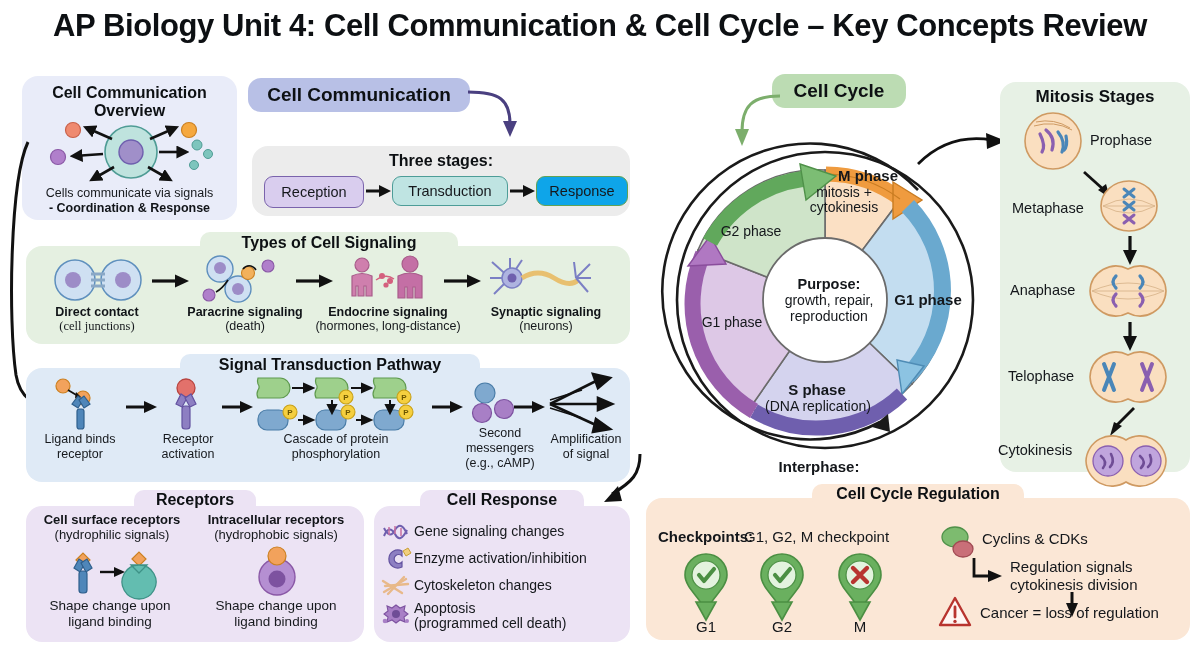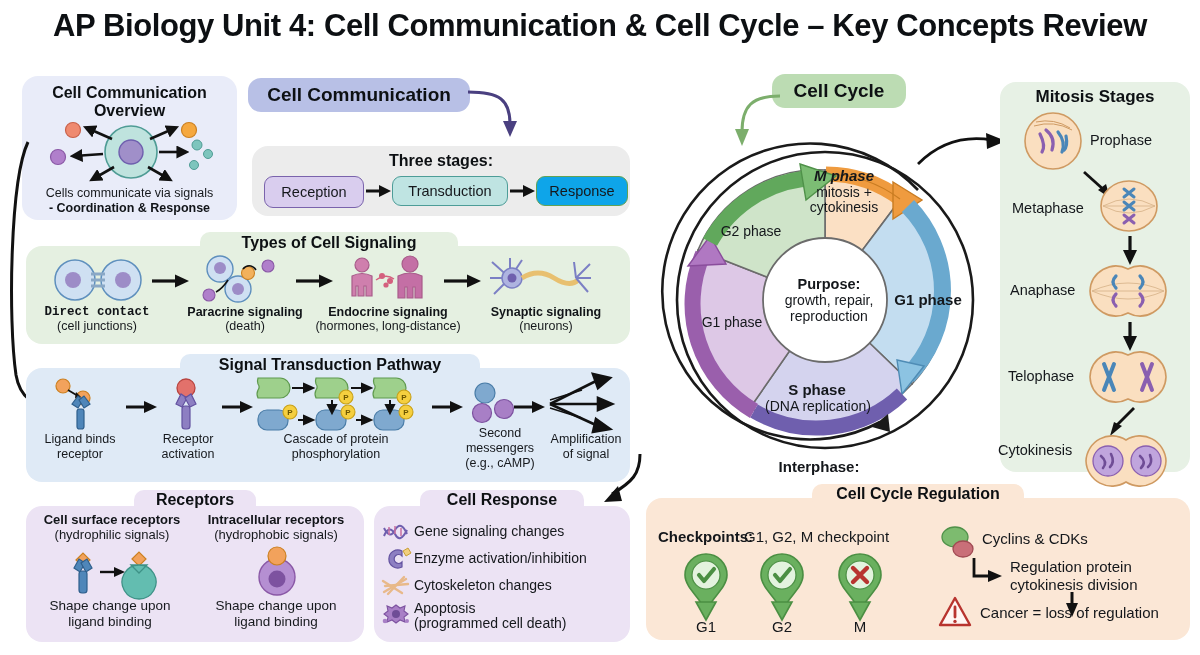--- a/index.html
+++ b/index.html
@@ -133,22 +133,22 @@
     <circle cx="29" cy="22" r="20" fill="#cfe0f2" stroke="#5e8fbd" stroke-width="1.5"></circle>
     <circle cx="75" cy="22" r="20" fill="#cfe0f2" stroke="#5e8fbd" stroke-width="1.5"></circle>
     <circle cx="27" cy="22" r="8" fill="#9d8cc7"></circle>
       <circle cx="77" cy="22" r="8" fill="#9d8cc7"></circle>
     <g stroke="#8aa8c6" stroke-width="3">
         <path d="M45,16 h14"></path>
         <path d="M45,22 h14"></path>
         <path d="M45,28 h14"></path>
       </g>
   </svg>
-  <div class="abs capb" style="left:22px;top:305px;width:150px;font-family:Liberation Mono, monospace;">Direct contact</div>
-  <div class="abs cap" style="left:22px;top:319px;width:150px;">(cell junctions)</div>
+  <div class="abs capb" style="left:22px;top:305px;width:150px;">Direct contact</div>
+  <div class="abs cap" style="left:22px;top:319px;width:150px;font-family:Liberation Serif, serif;">(cell junctions)</div>
 
   <svg class="abs" style="left:152px;top:274px;" width="38" height="14" viewBox="0 0 38 14">
     <path d="M0,7 L25,7" stroke="#111" stroke-width="3.2"></path>
       <path d="M23,0.5 L37,7 L23,13.5 z" fill="#111"></path>
   </svg>
 
   <svg class="abs" style="left:196px;top:256px;" width="86" height="46" viewBox="0 0 86 46">
     <circle cx="24" cy="13" r="13" fill="#cfe0f2" stroke="#5e8fbd" stroke-width="1.4"></circle>
     <circle cx="24" cy="12" r="6" fill="#9d8cc7"></circle>
     <circle cx="42" cy="33" r="13" fill="#cfe0f2" stroke="#5e8fbd" stroke-width="1.4"></circle>
@@ -445,21 +445,21 @@
 
     <path d="M60,112 A124,124 0 0 1 166,48" fill="none" stroke="#61a85c" stroke-width="16"></path>
     <path d="M150,34 L186,46 L156,70 z" fill="#7cbd74" stroke="#4f9149" stroke-width="1.4"></path>
 
     <text x="210" y="82" font-family="Liberation Sans, sans-serif" font-size="15" font-weight="bold" fill="#14171b" text-anchor="middle"></text>
 
     <path d="M230,292 A148,148 0 1 1 268,60" fill="none" stroke="#1a1a1a" stroke-width="2.6"></path>
     <path d="M238,284 L222,297 L240,302 z" fill="#1a1a1a"></path>
   </svg>
 
-  <div class="abs wheel-lab b" style="left:792px;top:168px;width:104px;font-size:15px;font-style:italic;">M phase</div>
+  <div class="abs wheel-lab b" style="left:816px;top:168px;width:104px;font-size:15px;">M phase</div>
   <div class="abs wheel-lab" style="left:786px;top:185px;width:116px;">mitosis +</div>
   <div class="abs wheel-lab" style="left:786px;top:200px;width:116px;">cytokinesis</div>
 
   <div class="abs wheel-lab b" style="left:880px;top:292px;width:96px;font-size:15px;">G1 phase</div>
 
   <div class="abs wheel-lab b" style="left:762px;top:382px;width:110px;font-size:15px;">S phase</div>
   <div class="abs wheel-lab" style="left:742px;top:399px;width:152px;">(DNA replication)</div>
 
   <div class="abs wheel-lab" style="left:686px;top:315px;width:92px;">G1 phase</div>
 
@@ -603,21 +603,21 @@
   <svg class="abs" style="left:938px;top:526px;" width="40" height="32" viewBox="0 0 40 32">
     <ellipse cx="17" cy="11" rx="13" ry="10" fill="#7dbb6f" stroke="#4f9149" stroke-width="1.3"></ellipse>
     <ellipse cx="25" cy="23" rx="10" ry="8" fill="#c96f78" stroke="#a14a53" stroke-width="1.3"></ellipse>
   </svg>
   <div class="abs" style="left:982px;top:530px;font-size:15px;color:#14171b;">Cyclins &amp; CDKs</div>
 
   <svg class="abs" style="left:968px;top:556px;" width="40" height="34" viewBox="0 0 40 34">
     <path d="M6,2 L6,20 L22,20" stroke="#111" stroke-width="2.8" fill="none"></path>
     <path d="M20,14 L34,20 L20,26 z" fill="#111"></path>
   </svg>
-  <div class="abs" style="left:1010px;top:558px;font-size:15px;color:#14171b;">Regulation protein</div>
+  <div class="abs" style="left:1010px;top:558px;font-size:15px;color:#14171b;">Regulation signals</div>
   <div class="abs" style="left:1010px;top:576px;font-size:15px;color:#14171b;">cytokinesis division</div>
 
   <svg class="abs" style="left:1062px;top:592px;" width="20" height="26" viewBox="0 0 20 26">
     <path d="M10,0 L10,13" stroke="#111" stroke-width="3"></path>
       <path d="M4,11 L10,25 L16,11 z" fill="#111"></path>
   </svg>
 
   <svg class="abs" style="left:938px;top:596px;" width="34" height="32" viewBox="0 0 34 32">
     <path d="M17,2 L32,29 L2,29 z" fill="#fff6f3" stroke="#b8342f" stroke-width="2.4" stroke-linejoin="round"></path>
     <path d="M17,11 L17,21" stroke="#b8342f" stroke-width="2.8" stroke-linecap="round"></path>

